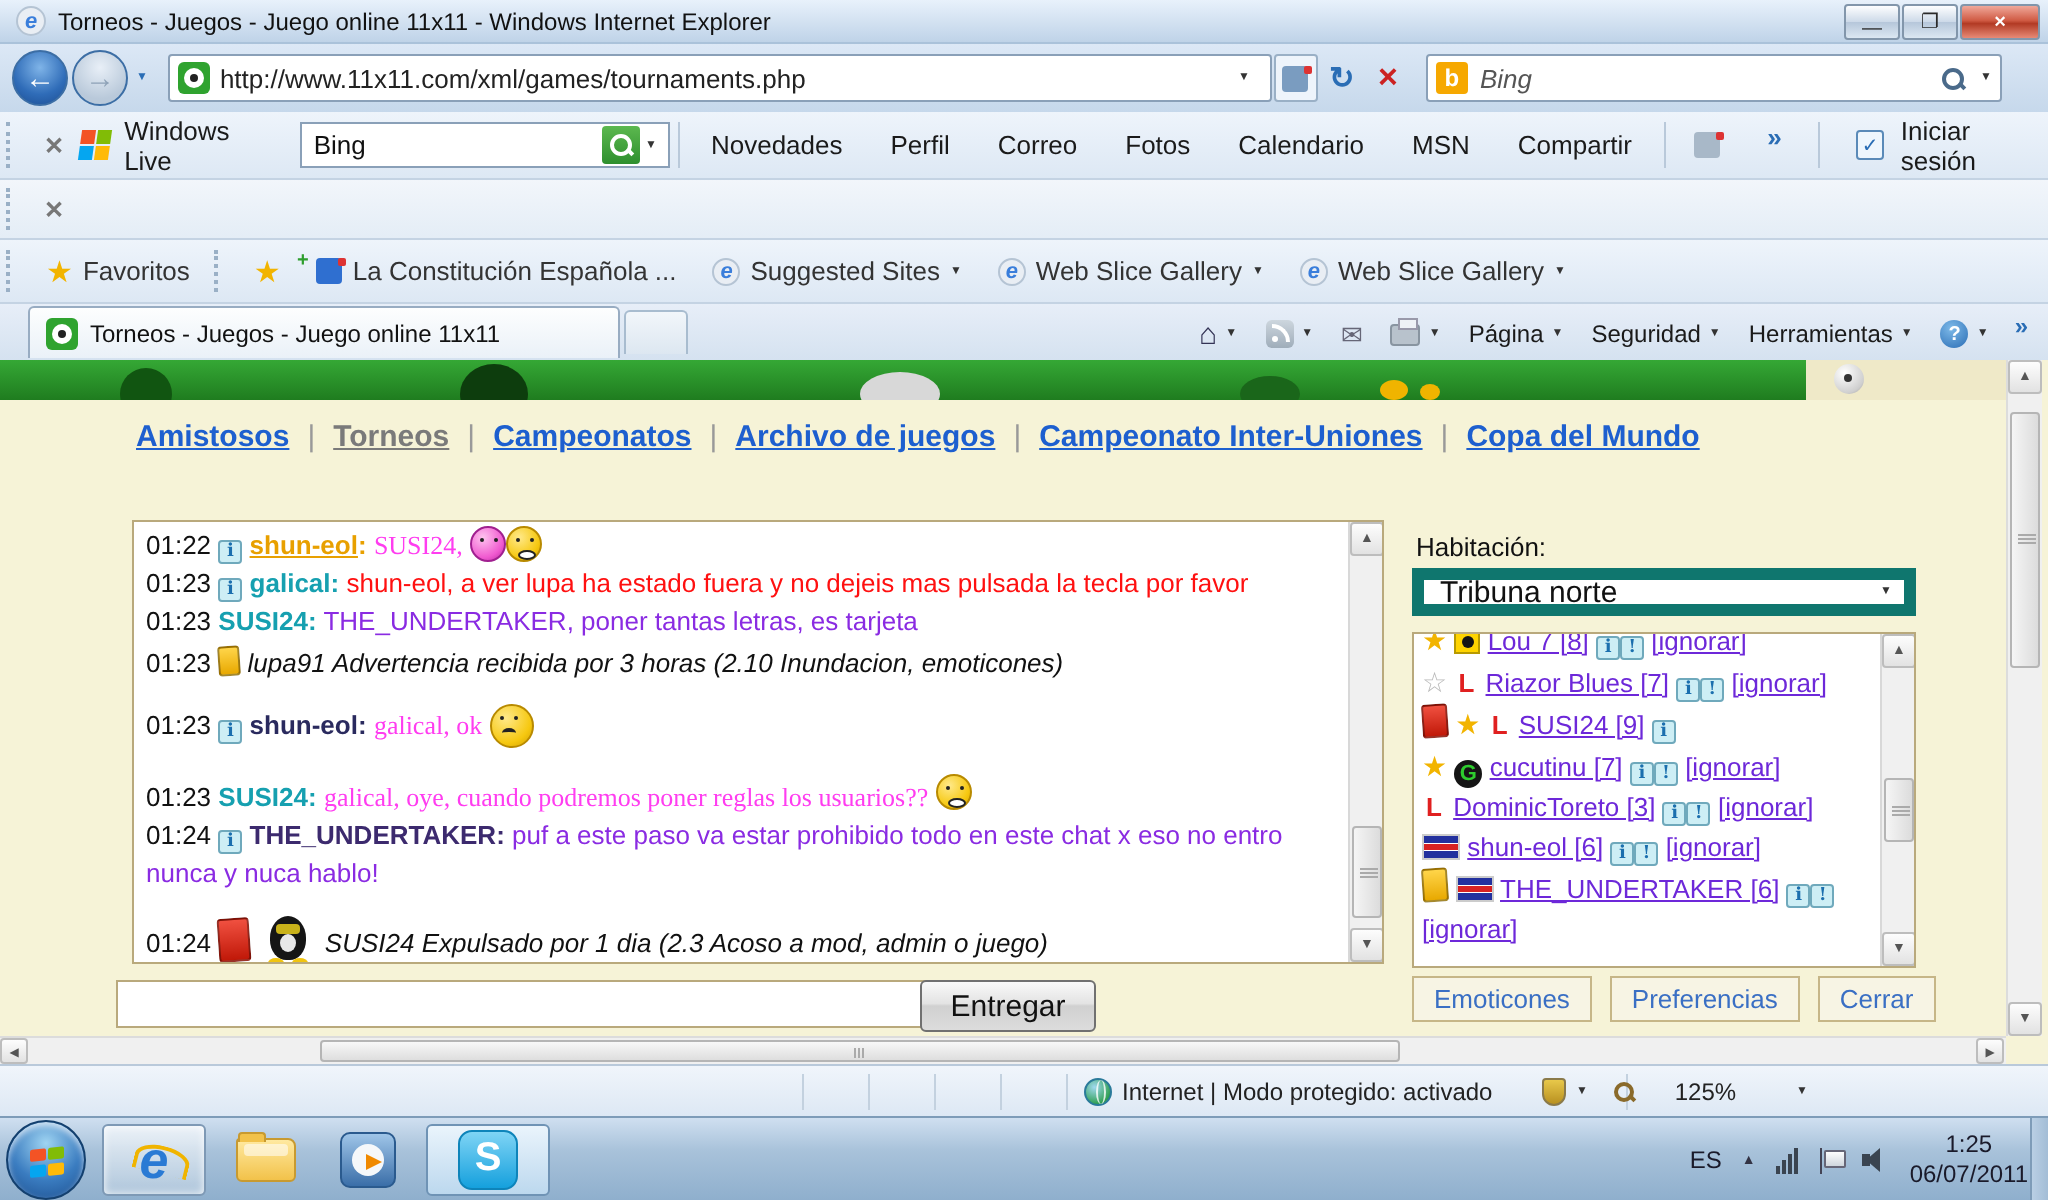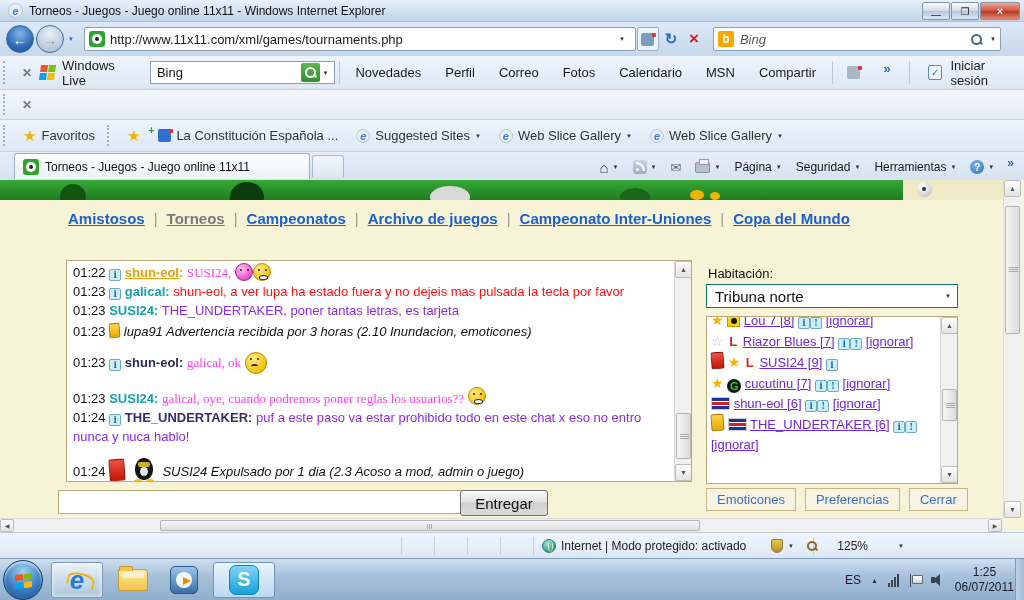--- a/index.html
+++ b/index.html
@@ -168,21 +168,21 @@
   .chat-input-row { position:absolute; left:58px; top:310px; }
   .chat-input { width:450px; height:24px; border:1px solid #b9a97c; background:#fff; outline:none;
     font-size:13px; padding:0 4px; font-family:"Liberation Sans",sans-serif; }
   .submit-btn { position:absolute; left:460px; top:310px; width:88px; height:26px;
     background:linear-gradient(#f9f9f9,#e3e3e3 45%,#d0d0d0 50%,#dcdcdc); border:1px solid #707070;
     border-radius:3px; font-size:15px; color:#111; font-family:"Liberation Sans",sans-serif; }
 
   
   .room-label { position:absolute; left:708px; top:86px; font-size:13px; color:#111; }
   .room-select { position:absolute; left:706px; top:104px; width:252px; height:24px; background:#fff;
-    border:1px solid #0f766e; display:flex; align-items:center; justify-content:space-between;
+    border:6px solid #0f766e; display:flex; align-items:center; justify-content:space-between;
     padding:0 6px 0 8px; font-size:15px; color:#111; }
   .userlist { position:absolute; left:706px; top:136px; width:252px; height:168px; background:#fff;
     border:1px solid #b9a97c; overflow:hidden; }
   .userlist-scroll { position:absolute; right:0; top:0; width:17px; height:166px; background:#f0f0f0; border-left:1px solid #d8d8d8; }
   .users { position:absolute; left:0; top:0; right:17px; padding:0 2px 0 4px; font-size:13px; line-height:20px; margin-top:-7px; }
   .users a { color:#6d28d9; text-decoration:underline; }
   .star-y { color:#f2b400; font-size:14px; } .star-g { color:#b9b9b9; font-size:14px; }
   .bL { color:#e02020; font-weight:bold; font-size:13px; padding:0 2px; }
   .badge-mod { display:inline-block; width:13px; height:13px; background:#ffd400; border:1px solid #b89a00;
     vertical-align:-2px; position:relative; }
@@ -519,20 +519,26 @@
         <span class="info-sq">i</span>
       </div>
       <div>
         <span class="star-y">★</span>
         <span class="badge-g">G</span>
         <a href="#">cucutinu [7]</a>
         <span class="info-sq">i</span><span class="info-sq">!</span>
         <a href="#">[ignorar]</a>
       </div>
       <div>
+        <span class="bL">L</span>
+        <a href="#">DominicToreto [3]</a>
+        <span class="info-sq">i</span><span class="info-sq">!</span>
+        <a href="#">[ignorar]</a>
+      </div>
+      <div>
         <span class="flag"></span>
         <a href="#">shun-eol [6]</a>
         <span class="info-sq">i</span><span class="info-sq">!</span>
         <a href="#">[ignorar]</a>
       </div>
       <div>
         <span class="card yellow" style="width:13px;height:17px;"></span>
         <span class="flag"></span>
         <a href="#">THE_UNDERTAKER [6]</a>
         <span class="info-sq">i</span><span class="info-sq">!</span>

